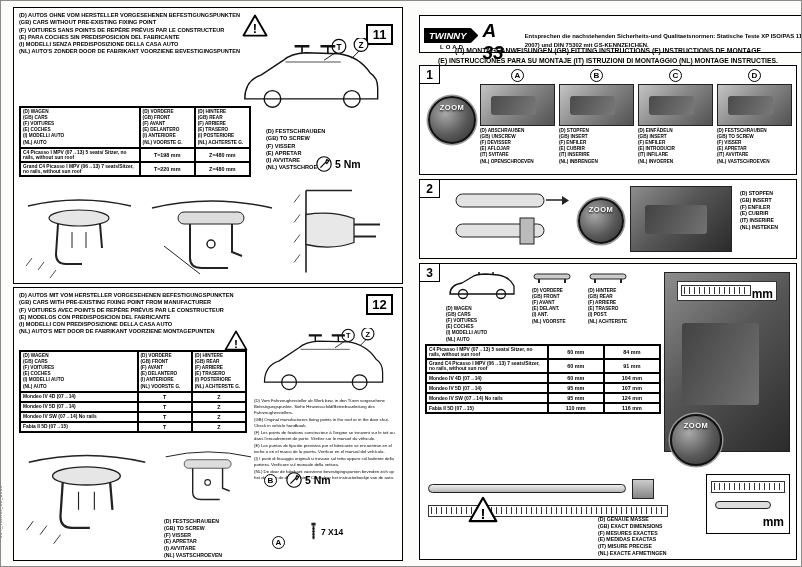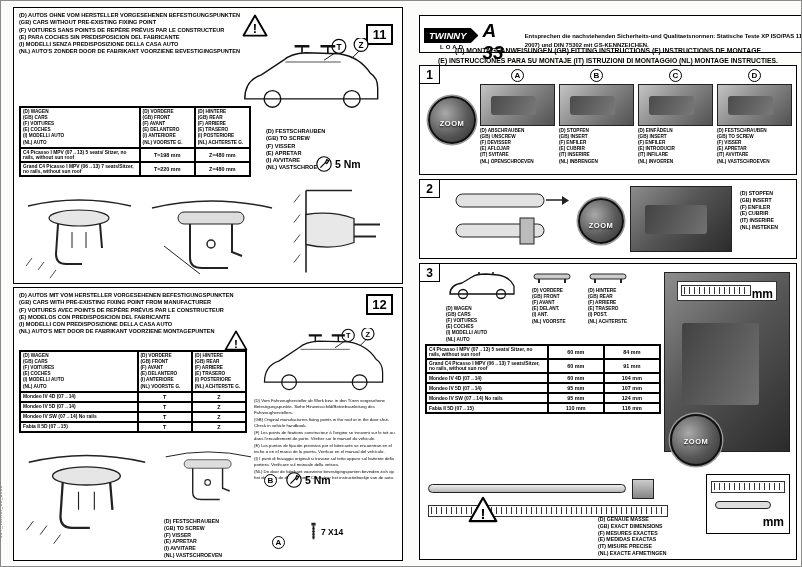--- a/index.html
+++ b/index.html
@@ -16,21 +16,21 @@
   .langlist.md { font-size:5.2px; }
 
   .badge-num { position:absolute; border:2px solid #000; font-weight:bold; font-size:13px;
                width:27px; height:21px; display:flex; align-items:center; justify-content:center; background:#fff; }
   .step-num  { position:absolute; left:-1px; top:-1px; width:21px; height:19px; border:1.5px solid #000;
                font-weight:bold; font-size:12px; display:flex; align-items:center; justify-content:center; background:#fff; z-index:4; }
 
   .zoom { position:absolute; border-radius:50%; border:2px solid #111; color:#fff; z-index:3;
           background:radial-gradient(circle at 35% 35%, #a9a9a9, #595959 55%, #2d2d2d);
           display:flex; justify-content:center; box-shadow:0 0 0 1.5px #999; }
-  .zoom span { font-weight:bold; letter-spacing:.5px; margin-top:21px; font-size:7.5px; text-shadow:0 1px 2px #000; }
+  .zoom span { font-weight:bold; letter-spacing:.5px; margin-top:5px; font-size:7.5px; text-shadow:0 1px 2px #000; }
 
   .photo { background:linear-gradient(135deg,#c4c4c4 0%,#8b8b8b 45%,#525252 100%); border:1px solid #222;
            position:relative; overflow:hidden; }
   .photo::after { content:""; position:absolute; left:14%; top:28%; width:62%; height:46%;
                   background:linear-gradient(120deg,#3a3a3a,#7b7b7b); border-radius:3px; opacity:.85; }
   .photo.dark { background:linear-gradient(135deg,#8d8d8d 0%,#565656 45%,#2b2b2b 100%); }
 
   .circ { display:inline-flex; width:13px; height:13px; border-radius:50%; border:1.3px solid #000;
           align-items:center; justify-content:center; font-size:8px; font-weight:bold; background:#fff; }
 

